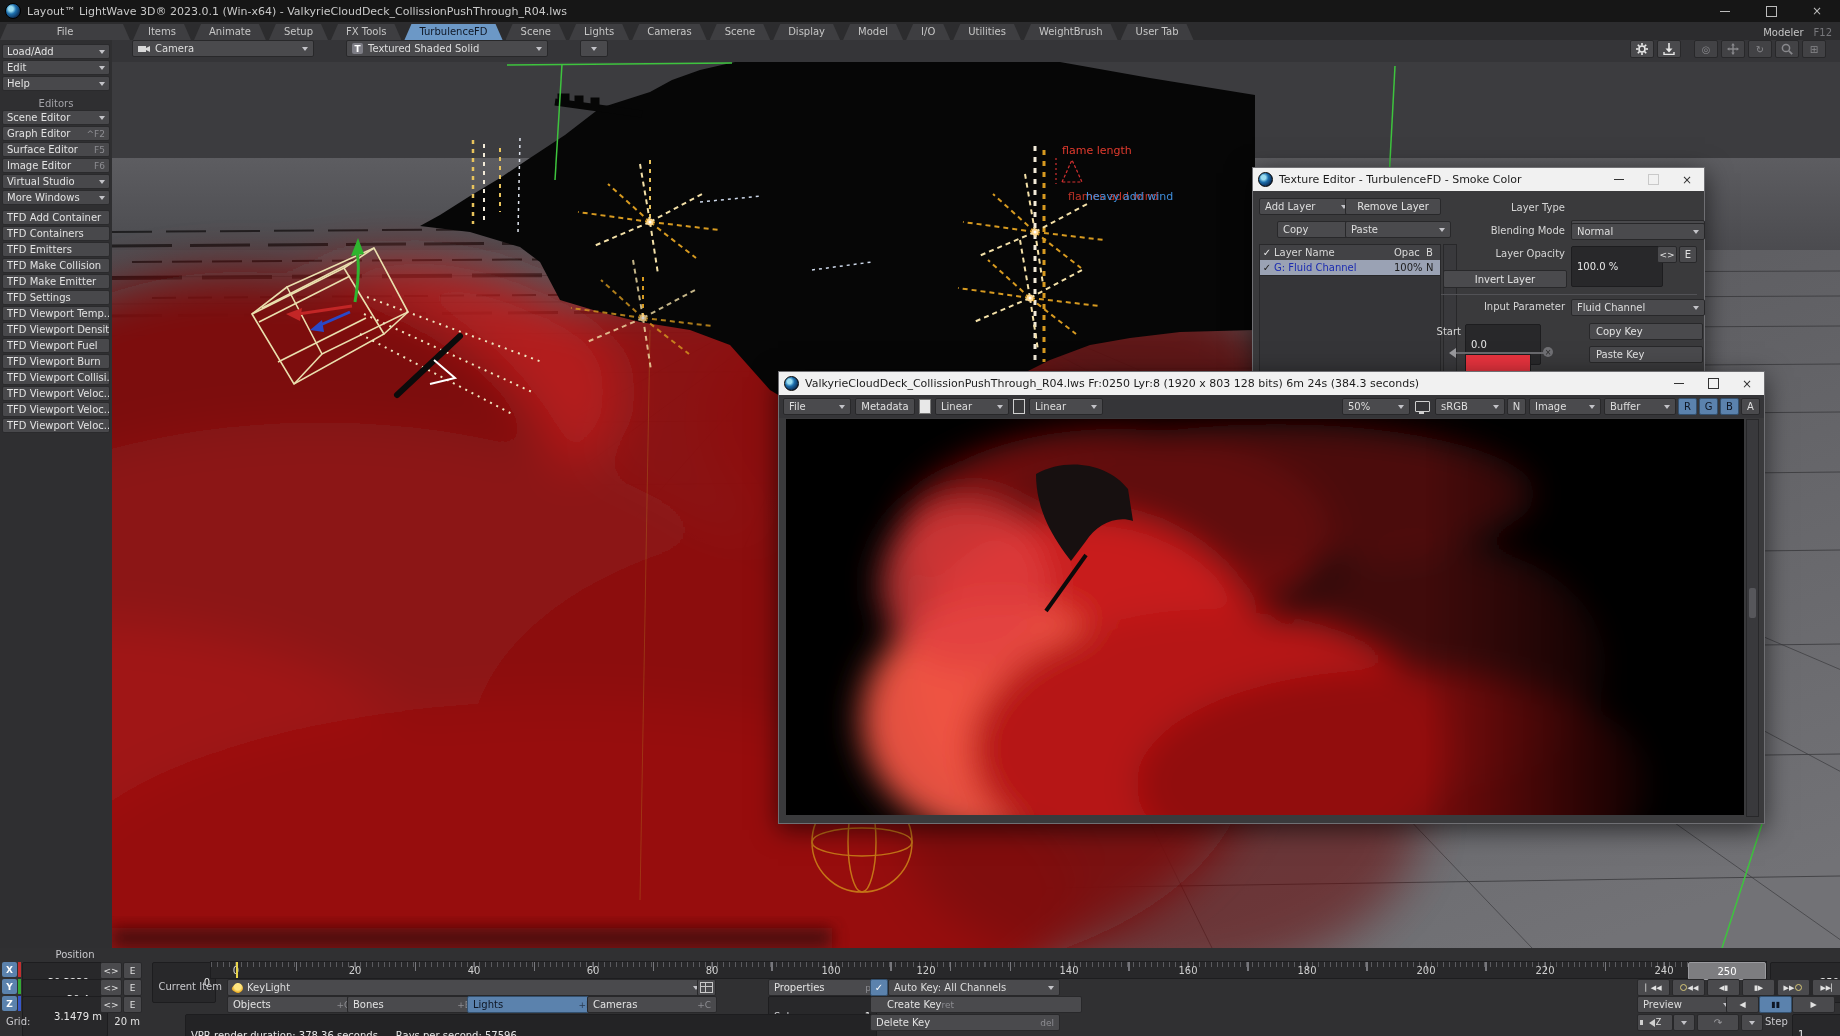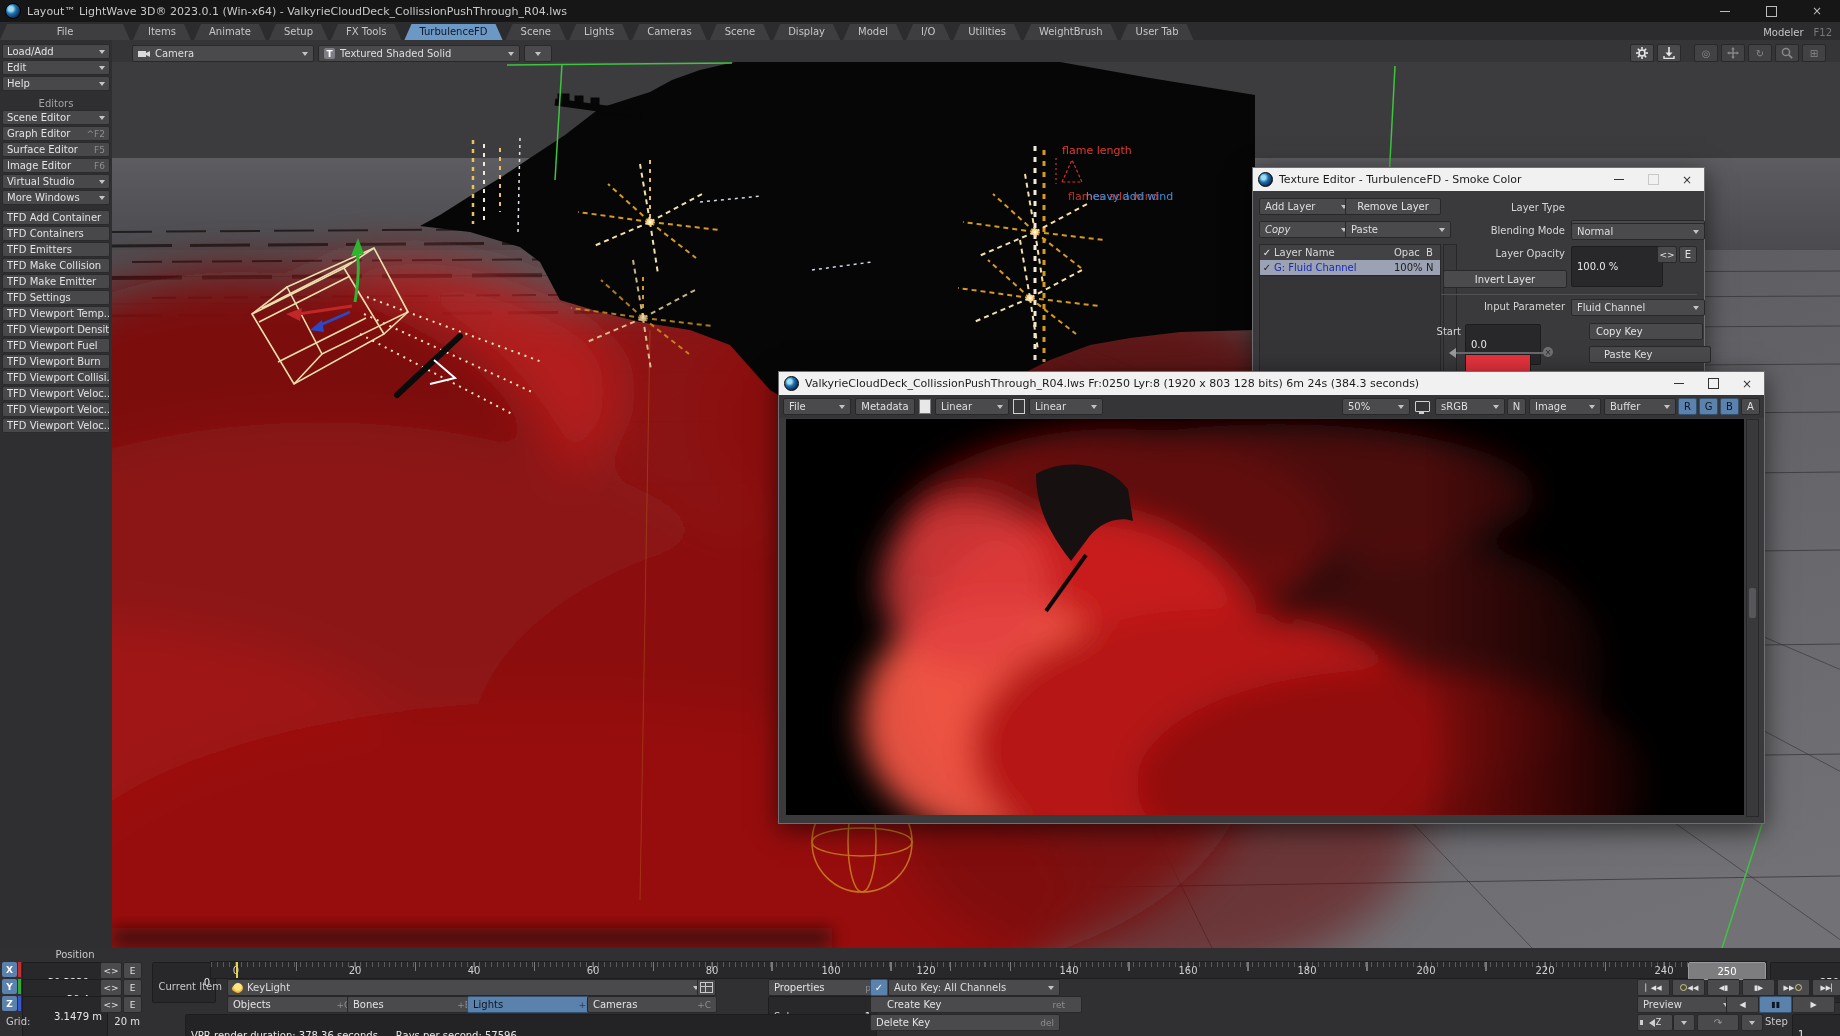--- a/index.html
+++ b/index.html
@@ -27,21 +27,21 @@
   .f12{color:#77777b;padding-right:8px;}
   
   .sidebar{left:0;top:40px;width:112px;height:908px;background:#2f2f31;}
   .sbtn{position:relative;margin:0 2px 1px 2px;height:13px;background:#48484b;border:1px solid #2a2a2c;border-radius:2px;
         display:flex;align-items:center;padding:0 4px;color:#e2e2e2;white-space:nowrap;overflow:hidden;}
   .sbtn .hint{margin-left:auto;color:#8d8d92;font-size:9px;}
   .grouplabel{text-align:center;color:#a3a3a8;height:12px;line-height:12px;}
   .chev{width:0;height:0;border-left:3.5px solid transparent;border-right:3.5px solid transparent;border-top:4px solid #c3c3c8;margin-left:auto;}
   .gap6{height:6px;} .gap4{height:4px;}
   
-  .vptb{left:112px;top:40px;width:1728px;height:22px;background:#353538;display:flex;align-items:flex-end;}
+  .vptb{left:112px;top:40px;width:1728px;height:22px;background:#353538;display:flex;align-items:flex-start;gap:28px;}
   .drop{height:15px;background:#4a4a4d;border:1px solid #28282a;border-radius:2px;display:flex;align-items:center;padding:0 5px;color:#dedede;}
   .drop .chev{margin-left:auto;}
   .tbadge{width:11px;height:11px;background:#7d7d85;color:#fff;font-size:9px;font-weight:bold;display:flex;align-items:center;justify-content:center;border-radius:2px;margin-right:5px;}
   .iconbtn{width:22px;height:16px;background:#4a4a4d;border:1px solid #28282a;border-radius:2px;display:flex;align-items:center;justify-content:center;margin-left:3px;color:#e8e8e8;}
   .iconbtn.dim{color:#88888c;background:#424245;}
   
   .viewport{left:112px;top:62px;width:1728px;height:886px;background:#3c3c3f;overflow:hidden;}
   .vplabel{position:absolute;font-size:11px;white-space:nowrap;}
   .lbl-red{color:#e23b2e;}
   .lbl-blue{color:#3f8fdd;}
@@ -487,21 +487,21 @@
       </div>
     </div>
 
     <div class="abs drop" style="left:6px;top:30px;width:82px;">
         <span>Add Layer</span>
         <div class="chev"></div>
       </div>
     <div class="abs btn" style="left:92px;top:30px;width:94px;height:15px;">
         <span>Remove Layer</span>
       </div>
-    <div class="abs drop" style="left:6px;top:53px;width:82px;font-style:italic;">
+    <div class="abs drop" style="left:24px;top:53px;width:82px;">
         <span>Copy</span>
         <div class="chev"></div>
       </div>
     <div class="abs drop" style="left:92px;top:53px;width:94px;">
         <span>Paste</span>
         <div class="chev"></div>
       </div>
     <div class="abs te-list-hdr" style="left:6px;top:76px;width:180px;">
       <span class="lchk">✓</span>
       <span style="flex:1">Layer Name</span>
@@ -546,21 +546,21 @@
         <span>Fluid Channel</span>
         <div class="chev"></div>
       </div>
     <div class="te-label abs" style="left:172px;top:158px;width:36px;">Start</div>
     <div class="abs field" style="left:212px;top:156px;width:64px;height:15px;">
         <span>0.0</span>
       </div>
     <div class="abs btn" style="left:336px;top:155px;width:106px;height:15px;justify-content:flex-start;padding-left:6px;">
         <span>Copy Key</span>
       </div>
-    <div class="abs btn" style="left:336px;top:178px;width:106px;height:15px;justify-content:flex-start;padding-left:14px;">
+    <div class="abs btn" style="left:336px;top:178px;width:106px;height:15px;justify-content:flex-start;padding-left:6px;">
         <span>Paste Key</span>
       </div>
 
     <div class="abs" style="left:198px;top:184px;width:96px;height:2px;background:#6a6a6e;"></div>
     <div class="abs" style="left:196px;top:180px;width:0;height:0;border-top:5px solid transparent;border-bottom:5px solid transparent;border-right:7px solid #9a9a9e;"></div>
     <div class="abs" style="left:290px;top:179px;width:10px;height:10px;border-radius:50%;background:#707074;color:#2a2a2a;font-size:8px;display:flex;align-items:center;justify-content:center;">×</div>
     <div class="abs" style="left:212px;top:186px;width:64px;height:30px;background:#e8333e;border:1px solid #1d1d1f;"></div>
   </div>
 
   <div class="abs fwin" style="left:778px;top:371px;width:985px;height:451px;z-index:6;">
@@ -799,21 +799,21 @@
         <span class="hint" style="color:#2a3c52">+L</span>
       </div>
     <div class="abs btn" style="left:587px;top:48px;width:118px;height:15px;justify-content:space-between;padding:0 5px;">
         <span>Cameras</span>
         <span class="hint">+C</span>
       </div>
     <div class="abs field" style="left:768px;top:48px;width:97px;height:15px;justify-content:space-between;">
         <span style="color:#c9c9cd">Sel:</span>
         <span>1</span>
       </div>
-    <div class="abs btn" style="left:870px;top:48px;width:178px;height:15px;justify-content:space-between;padding:0 16px;">
+    <div class="abs btn" style="left:870px;top:48px;width:178px;height:15px;justify-content:flex-start;padding:0 16px;">
         <span>Create Key</span>
         <span class="hint">ret</span>
       </div>
     <div class="abs drop" style="left:1637px;top:48px;width:86px;">
         <span>Preview</span>
         <div class="chev"></div>
       </div>
     <div class="abs btn" style="left:1726px;top:48px;width:31px;height:15px;font-size:8px;">
         <span>◀</span>
       </div>

